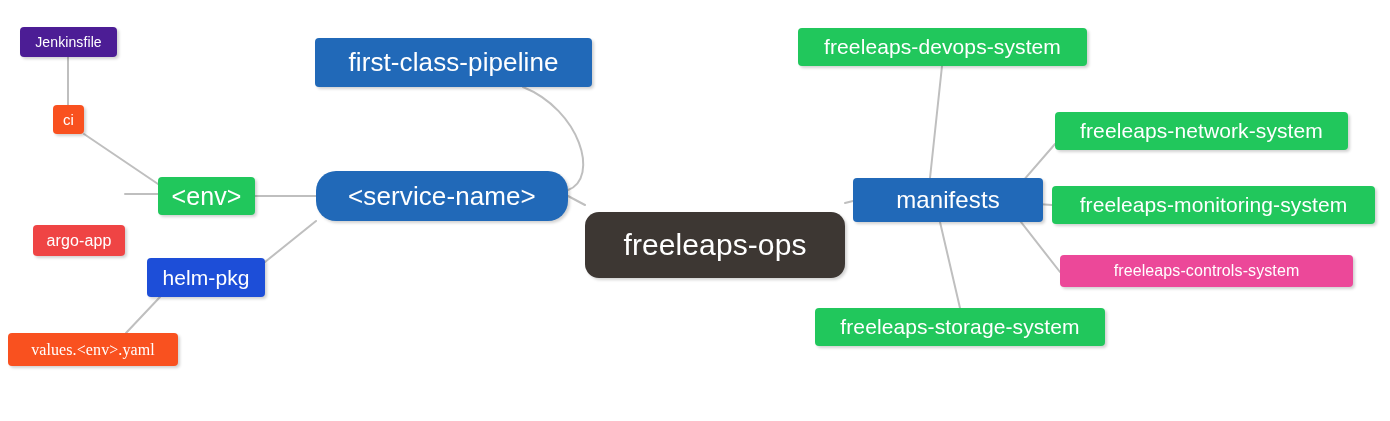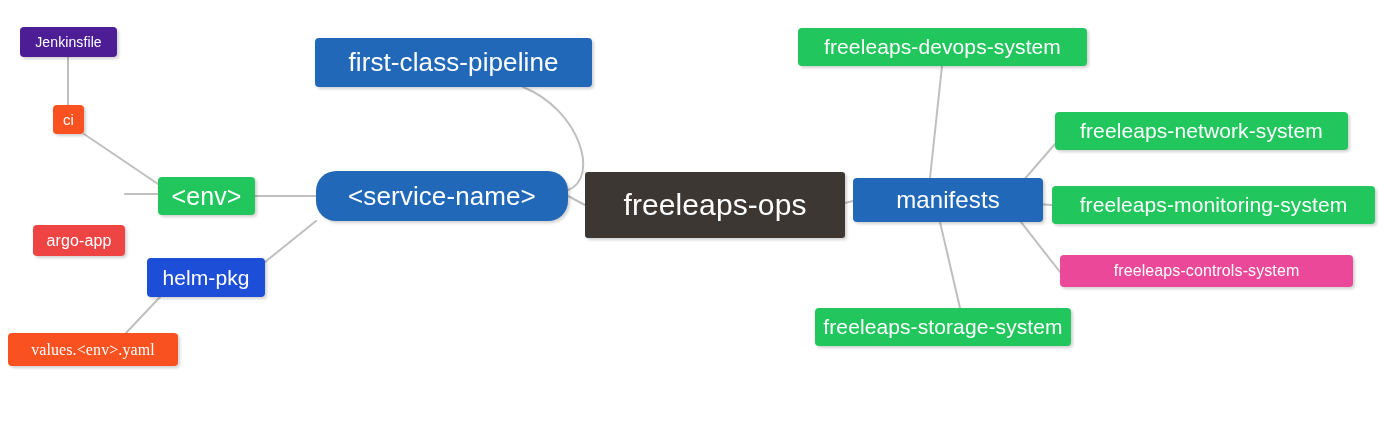--- a/index.html
+++ b/index.html
@@ -30,21 +30,22 @@
     display: flex;
     align-items: center;
     justify-content: center;
     color: #ffffff;
     border-radius: 4px;
     white-space: nowrap;
     box-shadow: 2px 2px 3px rgba(0,0,0,0.18);
     letter-spacing: 0.1px;
   }
   .node-root {
-    border-radius: 3px;
+    border-radius: 14px;
+    margin-top: 40px;
   }
 </style>
 </head>
 <body>
 
 <div id="mindmap-canvas">
   <svg id="edge-layer" viewBox="0 0 1390 421" xmlns="http://www.w3.org/2000/svg">
       <path d="M 585 205 L 568 196" fill="none" stroke="#bfbfbf" stroke-width="2" stroke-linecap="round"></path>
       <path d="M 568 190 C 600 178, 580 110, 523 87" fill="none" stroke="#bfbfbf" stroke-width="2" stroke-linecap="round"></path>
       <path d="M 316 196 L 246 196" fill="none" stroke="#bfbfbf" stroke-width="2" stroke-linecap="round"></path>
@@ -68,15 +69,15 @@
       <div class="node" style="left: 53px; top: 105px; width: 31px; height: 29px; background: rgb(249, 81, 31); font-size: 15px;">ci</div>
       <div class="node" style="left: 20px; top: 27px; width: 97px; height: 30px; background: #4c1d95; font-size: 14px;">Jenkinsfile</div>
       <div class="node" style="left: 33px; top: 178px; width: 92px; height: 31px; background: #ef4444; font-size: 16px; margin-top: 47px;">argo-app</div>
       <div class="node" style="left: 147px; top: 258px; width: 118px; height: 39px; background: #1d4ed8; font-size: 21px;">helm-pkg</div>
       <div class="node" style="left: 8px; top: 333px; width: 170px; height: 33px; background: rgb(249, 81, 31); font-size: 16px; font-family: Liberation Serif, serif;">values.&lt;env&gt;.yaml</div>
       <div class="node" style="left: 853px; top: 178px; width: 190px; height: 44px; background: rgb(33, 105, 184); font-size: 24px;">manifests</div>
       <div class="node" style="left: 798px; top: 28px; width: 289px; height: 38px; background: rgb(33, 199, 92); font-size: 21px; text-align: right;">freeleaps-devops-system</div>
       <div class="node" style="left: 1055px; top: 112px; width: 293px; height: 38px; background: rgb(33, 199, 92); font-size: 21px;">freeleaps-network-system</div>
       <div class="node" style="left: 1052px; top: 186px; width: 323px; height: 38px; background: rgb(33, 199, 92); font-size: 21px;">freeleaps-monitoring-system</div>
       <div class="node" style="left: 1060px; top: 255px; width: 293px; height: 32px; background: #ec4899; font-size: 16px;">freeleaps-controls-system</div>
-      <div class="node" style="left: 815px; top: 308px; width: 256px; height: 38px; background: rgb(33, 199, 92); font-size: 21px;">freeleaps-storage-system</div>
+      <div class="node" style="left: 815px; top: 308px; width: 290px; height: 38px; background: rgb(33, 199, 92); font-size: 21px;">freeleaps-storage-system</div>
     </div>
 </div>
 
 </body></html>

